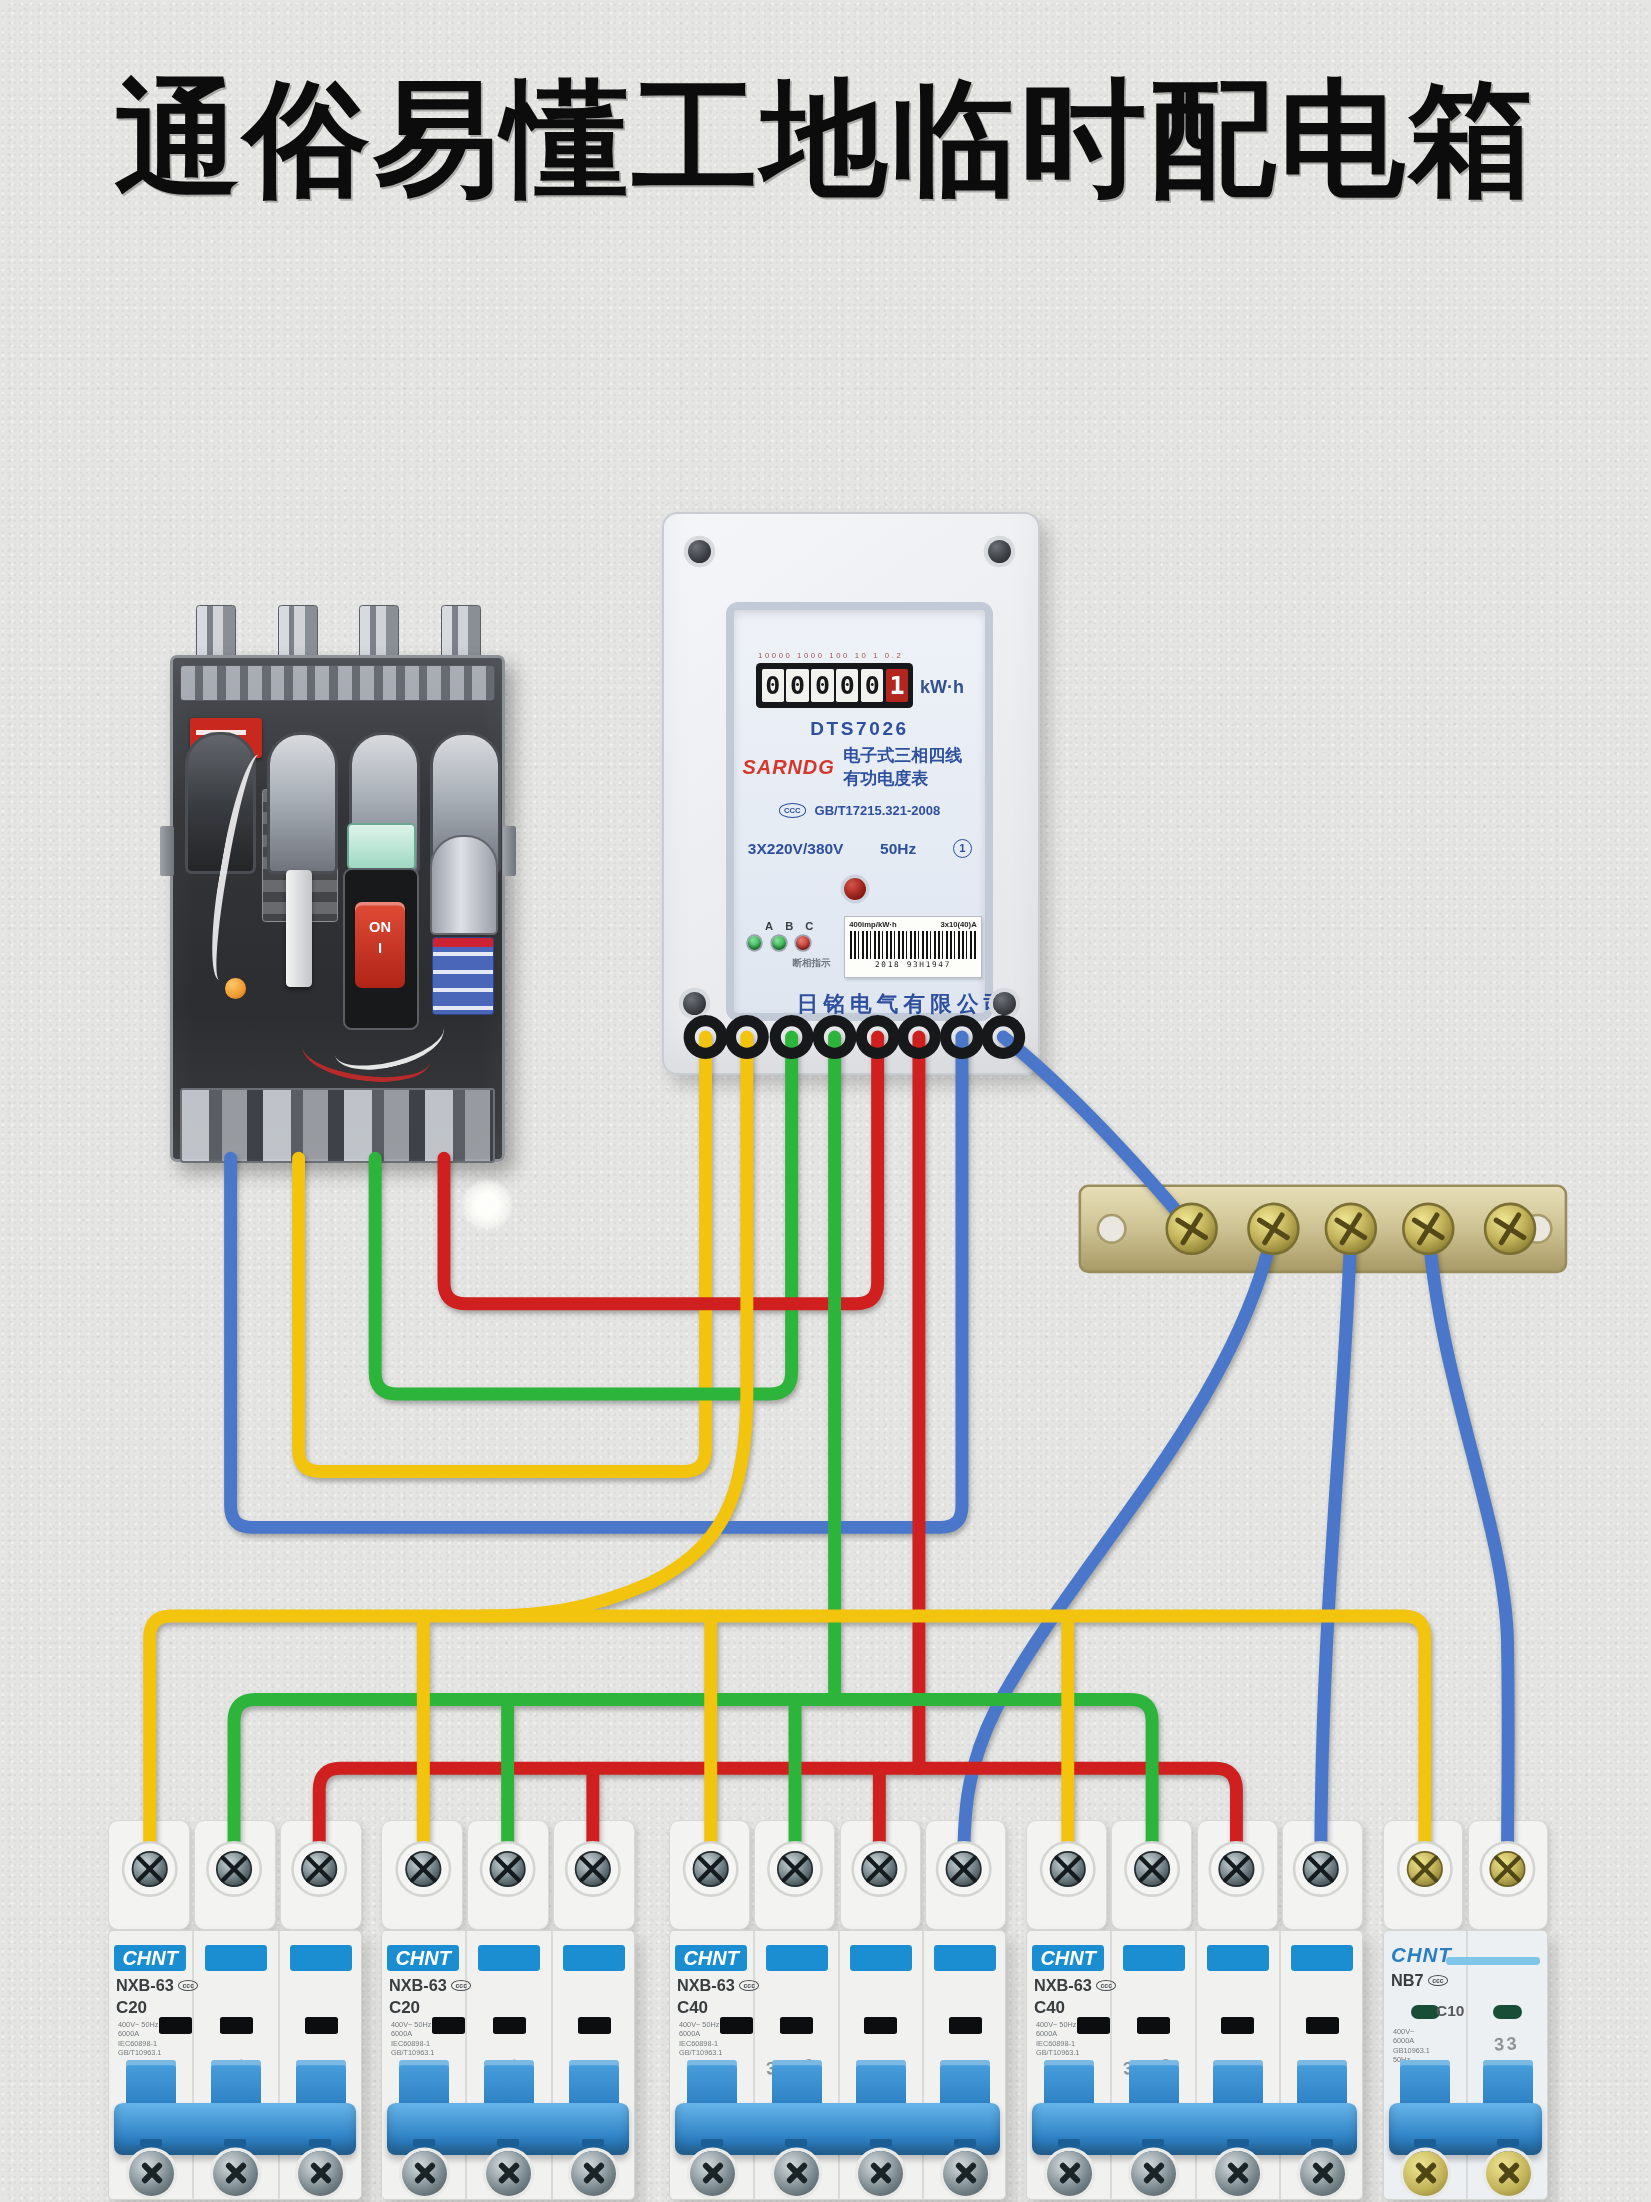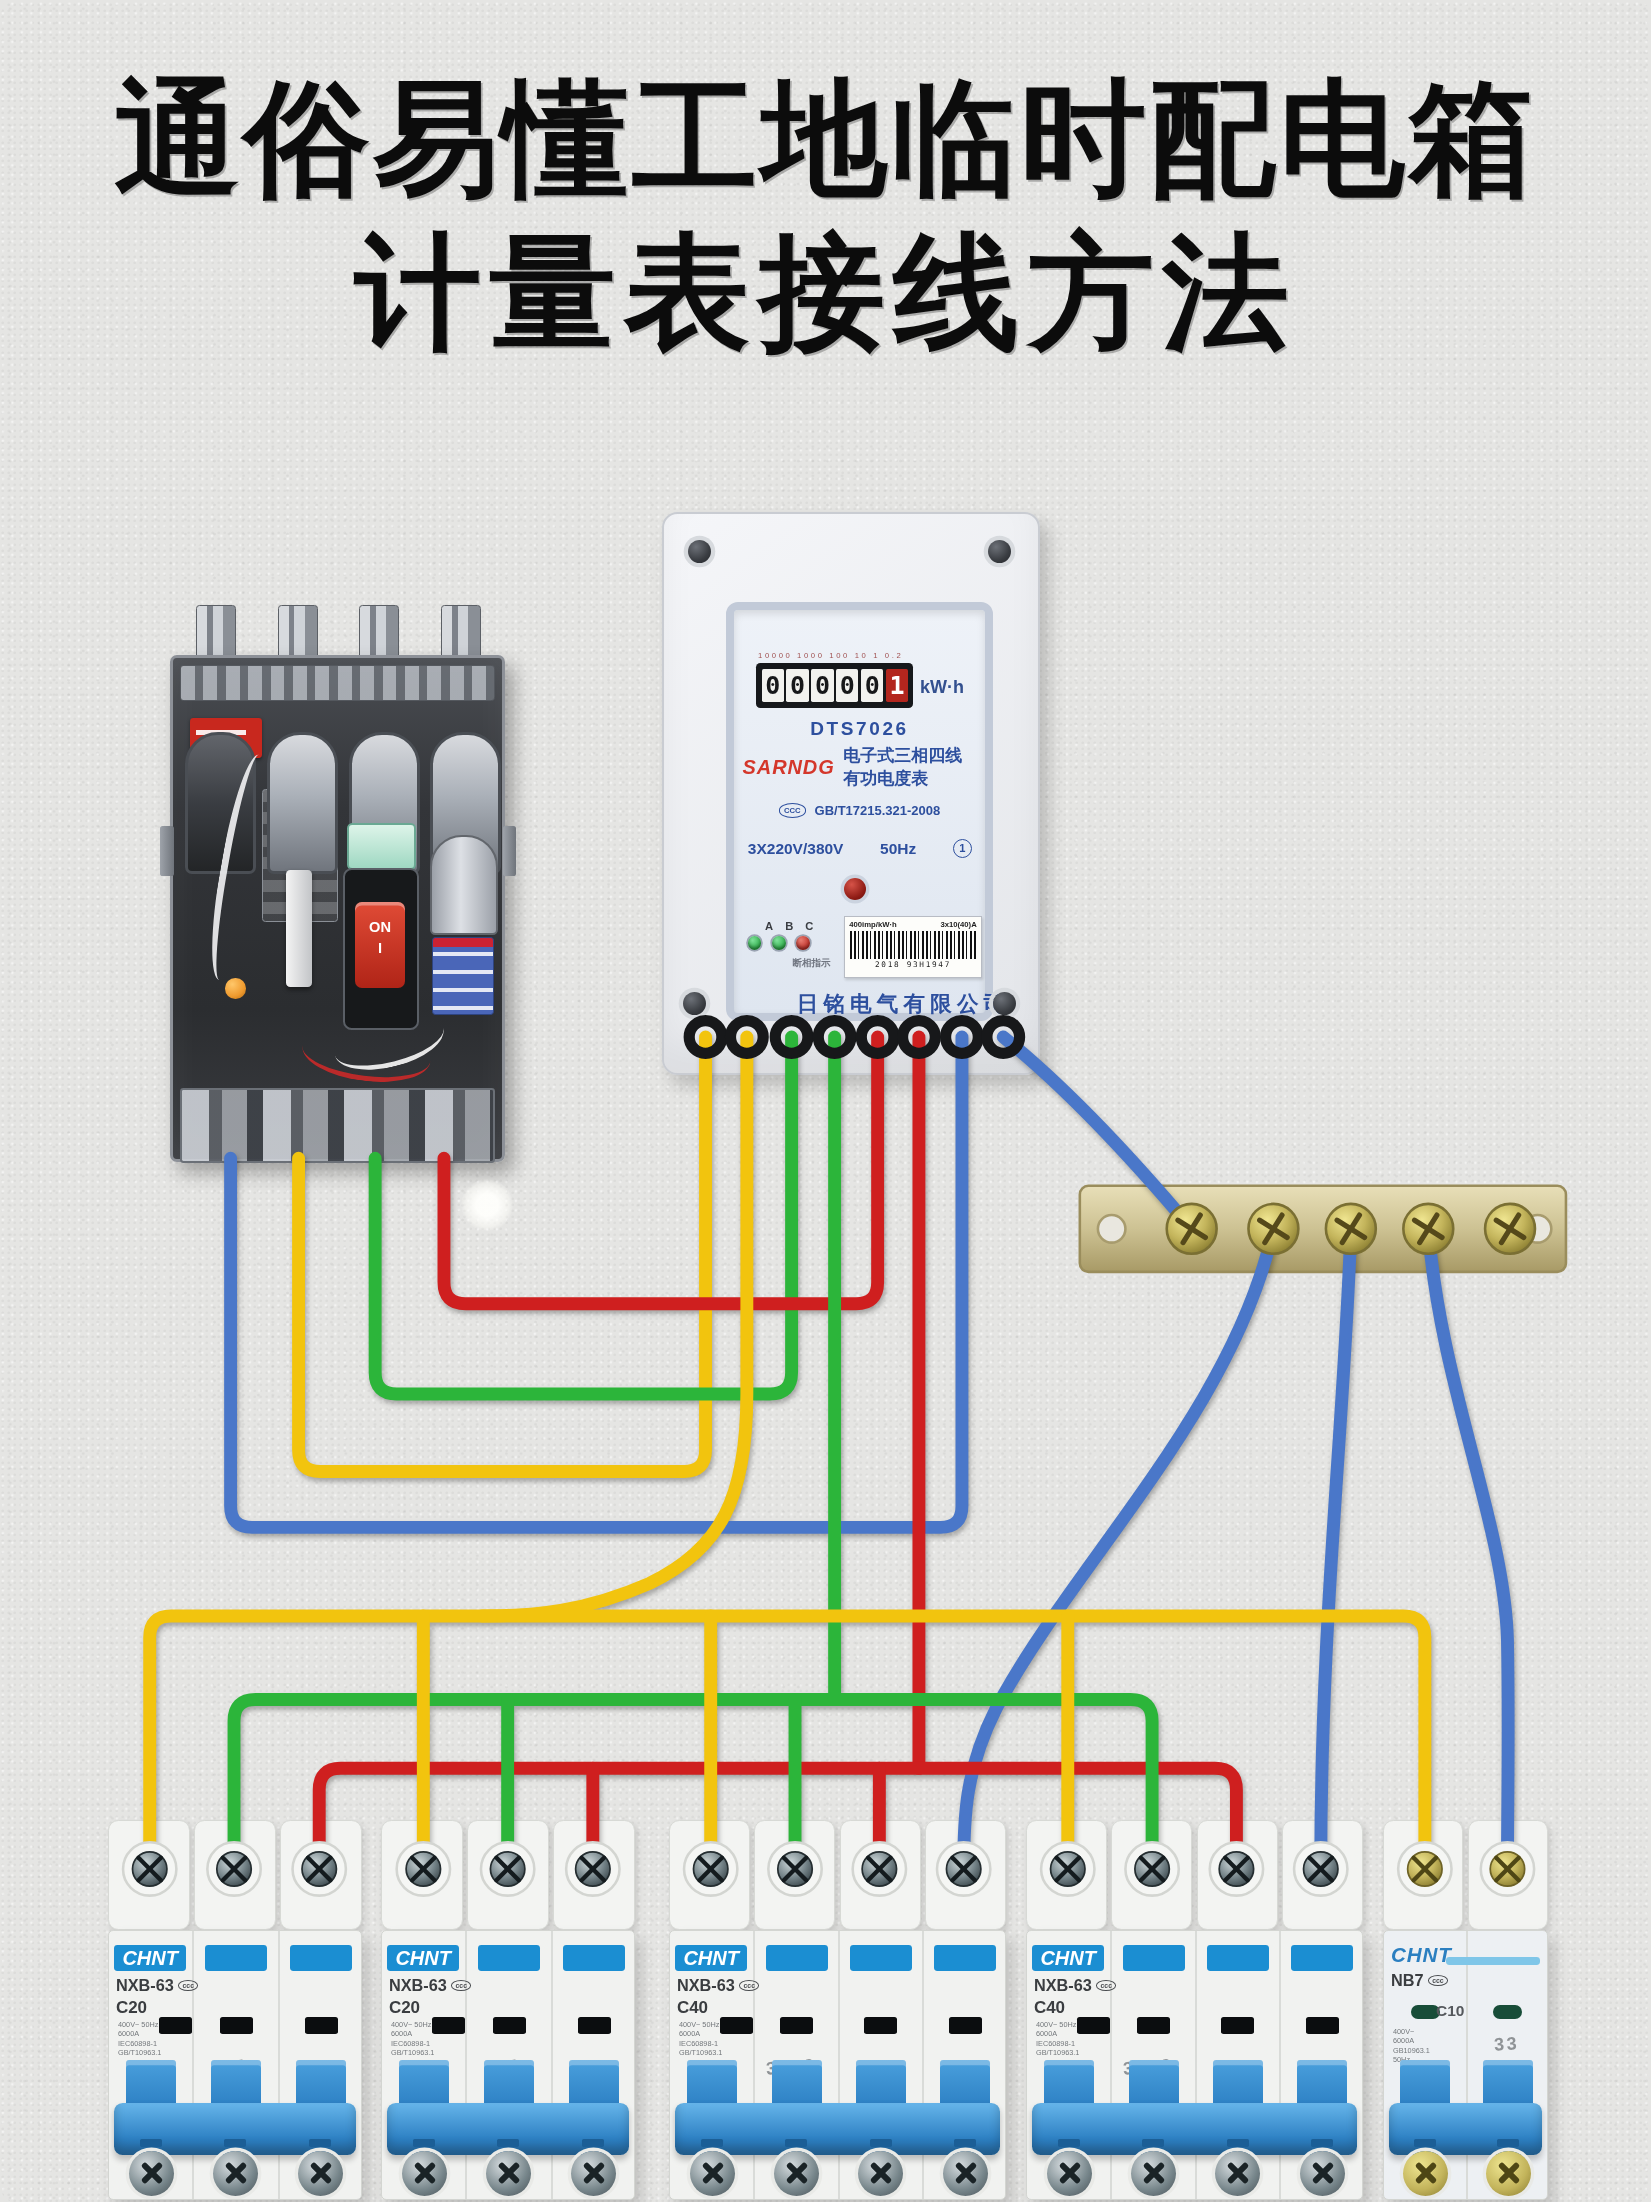--- a/index.html
+++ b/index.html
@@ -144,21 +144,20 @@
         background:radial-gradient(circle,rgba(255,255,252,.95) 0 30%,rgba(255,255,250,.45) 60%,transparent 72%);}
   #wiresvg{position:absolute;left:0;top:0;z-index:10;pointer-events:none;}
   .wires{filter:drop-shadow(2px 4px 3px rgba(0,0,0,.28));}
 </style>
 </head>
 <body>
 
 <div id="canvas">
 
   <div class="title" id="title1">通俗易懂工地临时配电箱</div>
-  <div class="title" id="title2">计量表接线方法</div>
 
   <div class="abs" id="mccb">
     <div class="stud" style="left:26px"></div>
     <div class="stud" style="left:108px"></div>
     <div class="stud" style="left:189px"></div>
     <div class="stud" style="left:271px"></div>
     <div class="body">
       <div class="mccb-band"></div>
       <div class="mccb-label"></div>
       <div class="specplate"></div>

